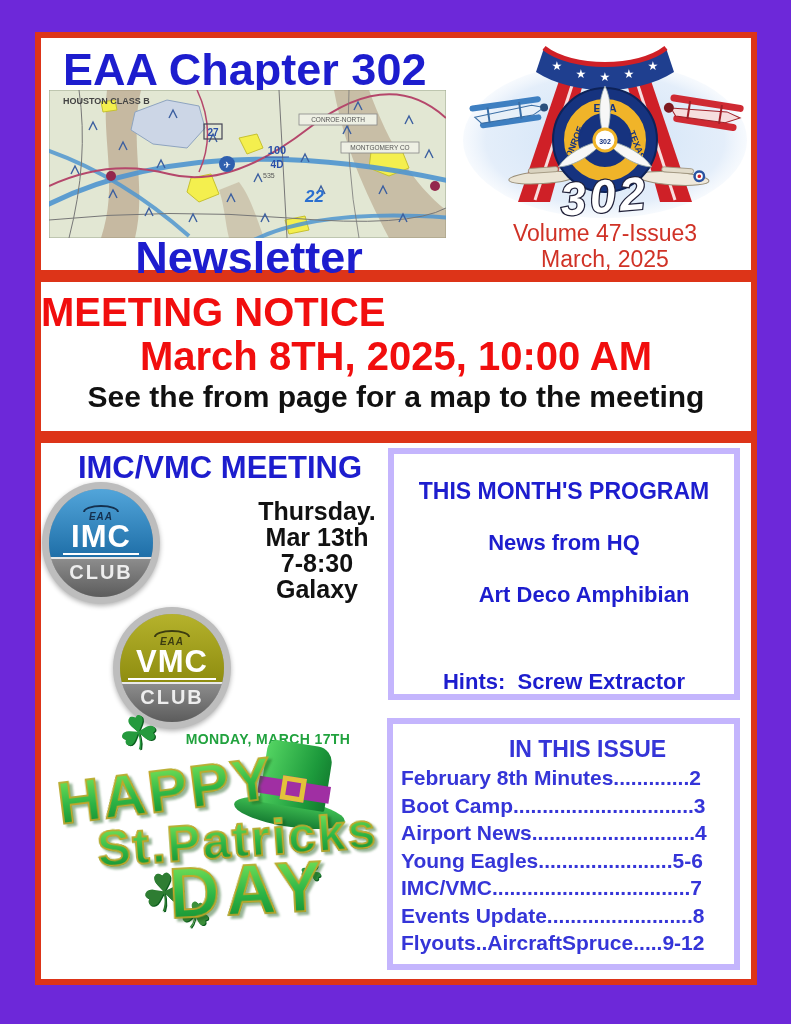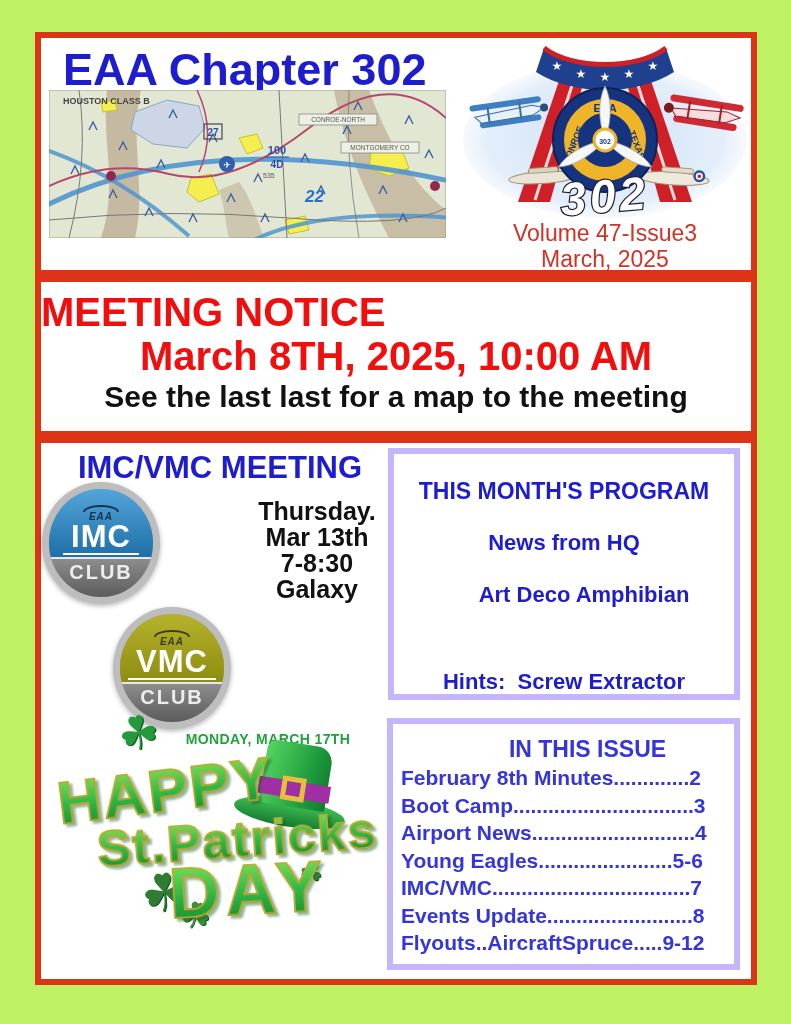--- a/index.html
+++ b/index.html
@@ -1,18 +1,18 @@
 <!DOCTYPE html>
 <html><head>
 <meta charset="utf-8">
 <style>
   * { box-sizing: border-box; }
   html,body { margin:0; padding:0; background:#ffffff; }
   body { font-family:"Liberation Sans", sans-serif; }
-  .page { position:relative; width:791px; height:1024px; background:#bef264; overflow:hidden; }
+  .page { position:relative; width:791px; height:1024px; background:#6d28d9; overflow:hidden; }
 
   .redbox { position:absolute; border:6px solid #dd3418; background:#fff; }
   #box-header { left:35px; top:32px;  width:722px; height:244px; }
   #box-notice { left:35px; top:276px; width:722px; height:161px; }
   #box-main   { left:35px; top:437px; width:722px; height:548px; }
 
   .abs { position:absolute; }
   .keepspace { white-space:pre-wrap; }
 
   
@@ -164,20 +164,21 @@
       <line x1="216" y1="67" x2="240" y2="67" stroke="#2a4fa8" stroke-width="1"></line>
       <text x="228" y="78" font-size="10" font-weight="bold" fill="#2a4fa8" text-anchor="middle">4D</text>
       <text x="256" y="112" font-size="17" font-weight="bold" font-style="italic" fill="#2a6fd0">22</text>
       <text x="214" y="88" font-size="7" fill="#555">535</text>
       <rect x="250" y="24" width="78" height="11" fill="#eef0e4" stroke="#888" stroke-width="0.8"></rect>
       <text x="289" y="32" font-size="6.5" fill="#555" text-anchor="middle">CONROE-NORTH</text>
       <rect x="292" y="52" width="78" height="11" fill="#eef0e4" stroke="#888" stroke-width="0.8"></rect>
       <text x="331" y="60" font-size="6.5" fill="#555" text-anchor="middle">MONTGOMERY CO</text>
     </svg>
 
+    <div class="abs masthead-sub">Newsletter</div>
 
     <svg class="abs" style="left:419px; top:2px;" width="290" height="180" viewBox="0 0 290 180">
       <defs>
         <radialGradient id="glow" cx="50%" cy="50%" r="60%">
           <stop offset="0%" stop-color="#cfe2f6"></stop>
           <stop offset="70%" stop-color="#e4eefa"></stop>
           <stop offset="100%" stop-color="#ffffff" stop-opacity="0"></stop>
         </radialGradient>
       </defs>
       <ellipse cx="145" cy="100" rx="142" ry="78" fill="url(#glow)"></ellipse>
@@ -246,21 +247,21 @@
 
     <div class="abs volume-block">
       <div>Volume 47-Issue3</div>
       <div>March, 2025</div>
     </div>
   </div>
 
   <div class="redbox" id="box-notice">
     <div class="abs notice-1">MEETING NOTICE</div>
     <div class="abs notice-2">March 8TH, 2025, 10:00 AM</div>
-    <div class="abs notice-3">See the last last for a map to the meeting</div>
+    <div class="abs notice-3">See the from page for a map to the meeting</div>
   </div>
 
   <div class="redbox" id="box-main">
 
     <div class="abs imcvmc-title">IMC/VMC MEETING</div>
 
     <div class="club imc" style="left:1px; top:39px;">
       <div class="top">
         <div class="wingarc"></div>
         <span class="org">EAA</span>

